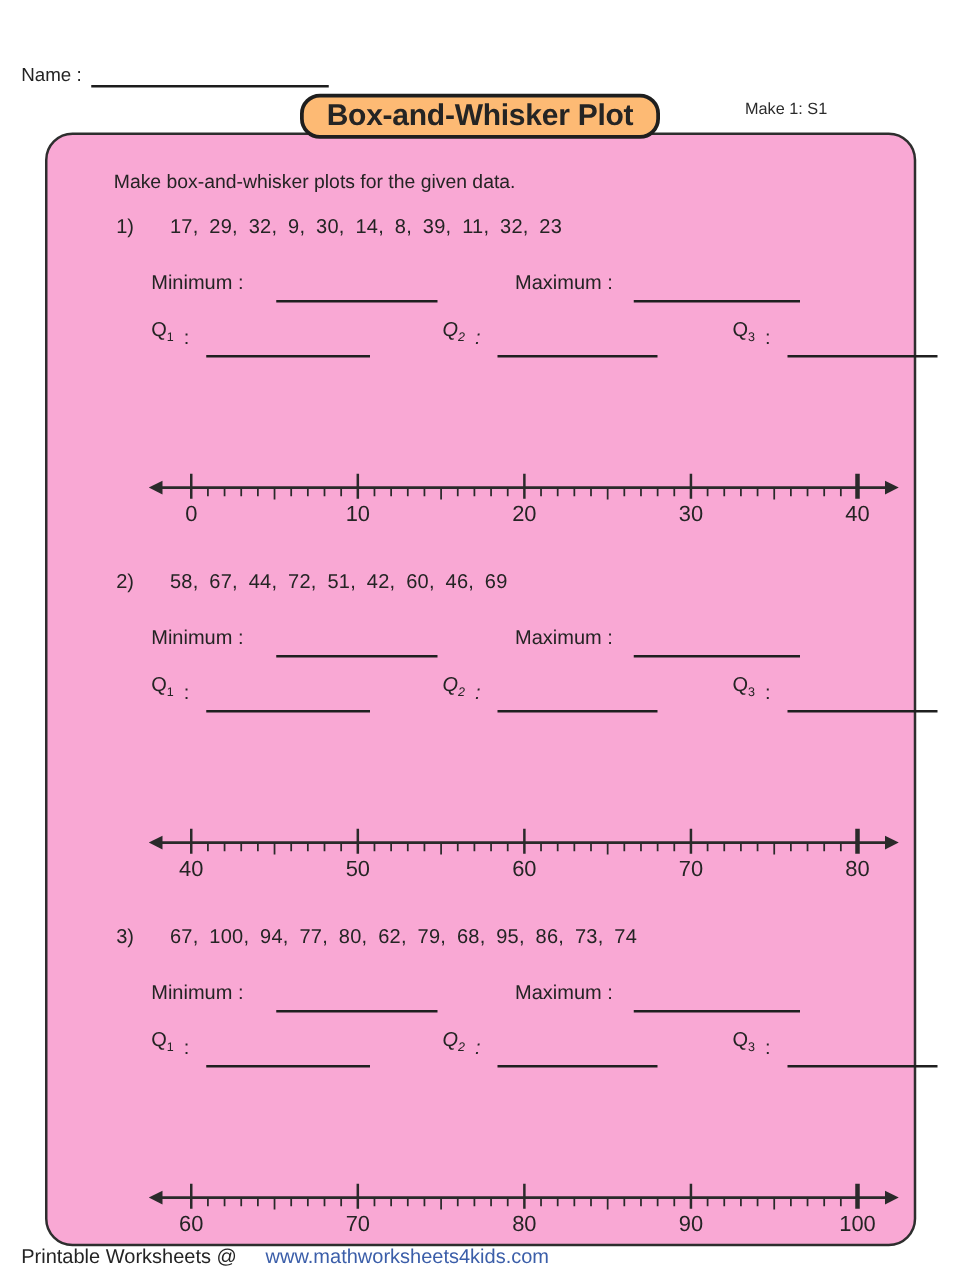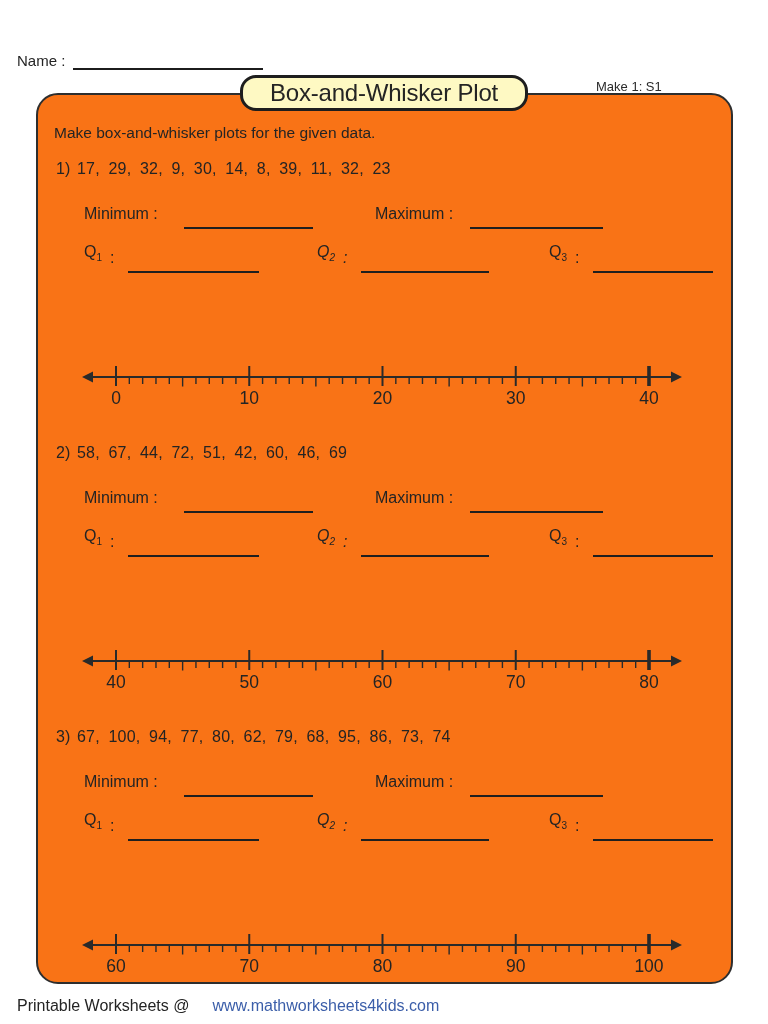--- a/index.html
+++ b/index.html
@@ -25,48 +25,48 @@
     font-size:15px;
   }
   .name-label{line-height:18px;}
   .name-blank{
     display:inline-block;width:190px;height:16px;margin-left:8px;
     border-bottom:2px solid #1c1c1c;
   }
 
   
   .main-box{
-    position:absolute;left:36px;top:93px;width:697px;height:891px;
-    border:2px solid #2e2e2e;border-radius:22px;background:#f97316;
+    position:absolute;left:36px;top:106px;width:697px;height:891px;
+    border:2px solid #2e2e2e;border-radius:22px;background:#f9a8d4;padding-left:37px;
   }
   .title-pill{
     position:absolute;left:240px;top:75px;width:288px;height:36px;
-    background:#fef9c3;border:3px solid #1e1e1e;border-radius:16px;
+    background:#fdba74;border:3px solid #1e1e1e;border-radius:16px;
     display:flex;align-items:center;justify-content:center;
-    font-size:24px;font-weight:400;letter-spacing:-0.2px;
+    font-size:24px;font-weight:700;letter-spacing:-0.2px;
     z-index:2;
   }
   .level-tag{
     position:absolute;left:596px;top:79px;
     font-size:13px;color:#2b2b2b;
   }
 
   
   .box-inner{padding-top:29px;}
   .instruction{
     padding-left:16px;font-size:15.5px;line-height:18px;
   }
   .problem{height:284px;}
   .problem.first{margin-top:18px;}
   .p-head{
     display:flex;align-items:baseline;
     padding-left:18px;height:18px;line-height:18px;font-size:16px;
   }
   .p-num{width:14px;}
-  .p-data{margin-left:7px;word-spacing:4px;letter-spacing:0.2px;}
+  .p-data{margin-left:29px;word-spacing:4px;letter-spacing:0.2px;}
 
   .row{
     display:flex;align-items:flex-end;
     padding-left:46px;height:20px;line-height:20px;font-size:16px;
   }
   .row-minmax{margin-top:26px;}
   .row-q{margin-top:24px;align-items:flex-end;}
   .blank{
     display:inline-block;height:0;border-bottom:2px solid #1f1f1f;
     margin-bottom:-5px;

